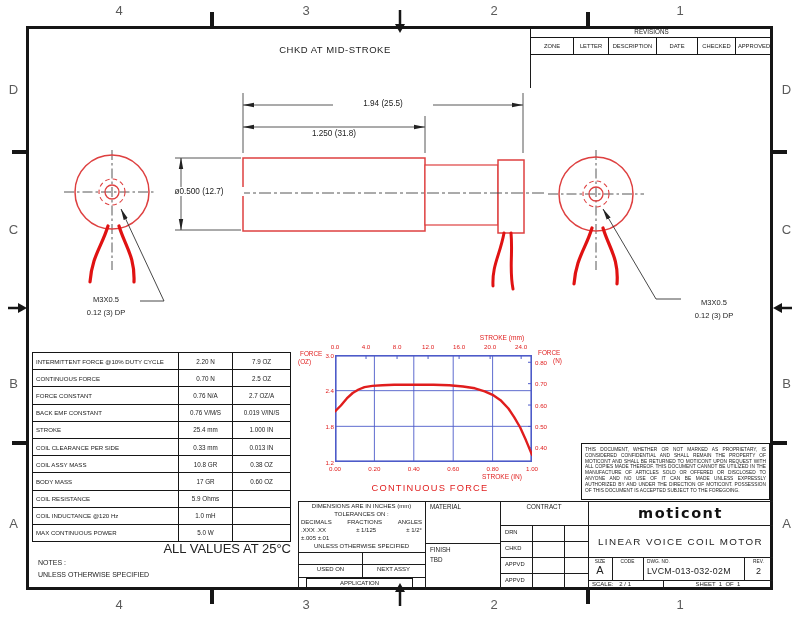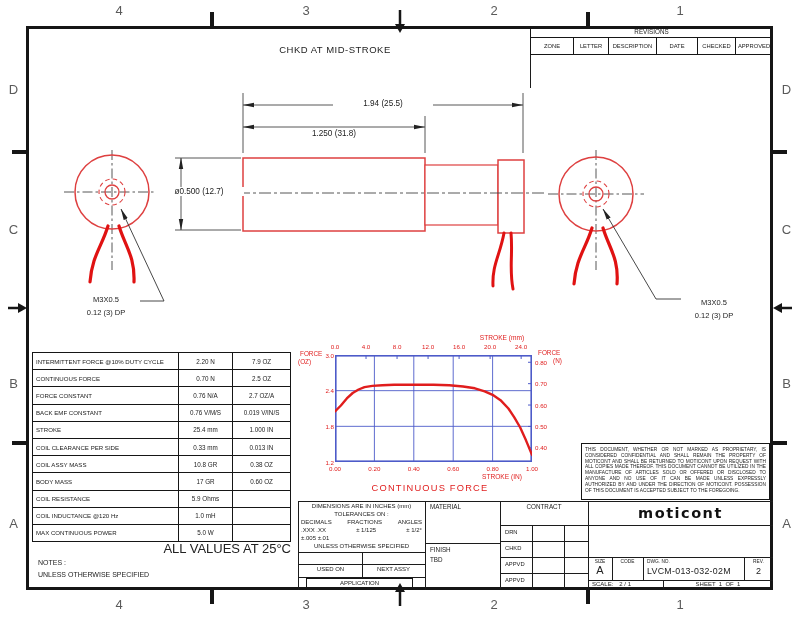--- a/index.html
+++ b/index.html
@@ -229,20 +229,23 @@
 
   <span class="lbl t63" style="left:430px;top:503px;">MATERIAL</span>
   <span class="lbl t63" style="left:430px;top:546px;">FINISH</span>
   <span class="lbl t63" style="left:430px;top:556px;">TBD</span>
 
   <span class="lbl ctr t63" style="left:500px;top:503px;width:88px;">CONTRACT</span>
   <div id="contract-rows"></div>
 
   <div class="abs" style="left:588px;top:501px;width:185px;height:24px;display:flex;align-items:center;justify-content:center;">
     <span style="font-family:'DejaVu Sans',sans-serif;font-weight:700;font-size:14.5px;letter-spacing:1.5px;color:#111;">moticont</span>
+  </div>
+  <div class="abs" style="left:588px;top:525px;width:185px;height:32px;display:flex;align-items:center;justify-content:center;">
+    <span style="font-size:9.8px;letter-spacing:1.4px;color:#222;">LINEAR VOICE COIL MOTOR</span>
   </div>
   <span class="lbl ctr t48" style="left:588px;top:558.5px;width:24px;">SIZE</span>
   <span class="lbl ctr" style="left:588px;top:564px;width:24px;font-size:11px;">A</span>
   <span class="lbl ctr t48" style="left:612px;top:558.5px;width:31px;">CODE</span>
   <span class="lbl t48" style="left:647px;top:558.5px;">DWG. NO.</span>
   <span class="lbl" style="left:647px;top:565.5px;font-size:8.8px;letter-spacing:0.3px;">LVCM-013-032-02M</span>
   <span class="lbl ctr t48" style="left:744px;top:558.5px;width:29px;">REV.</span>
   <span class="lbl ctr" style="left:744px;top:565.5px;width:29px;font-size:9px;">2</span>
   <div class="abs t6" style="left:592px;top:581px;display:flex;gap:6px;">
     <span>SCALE:</span>

